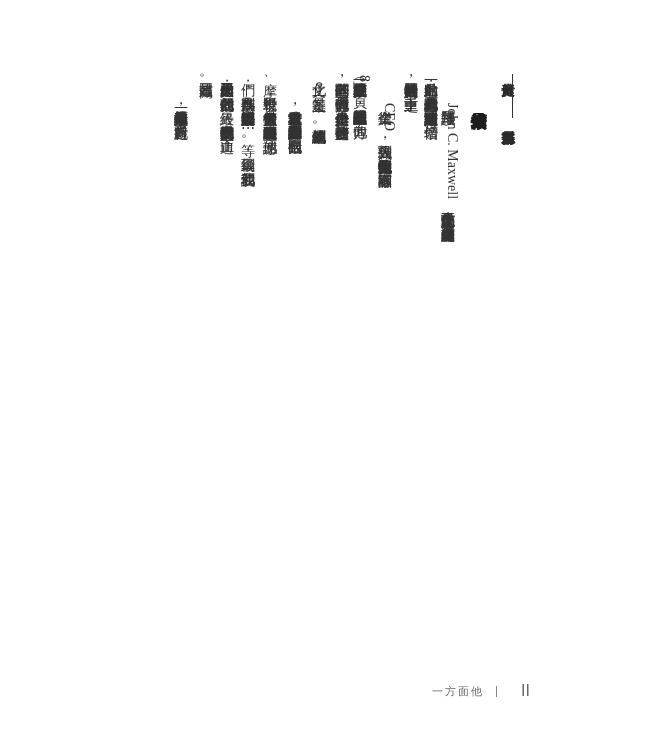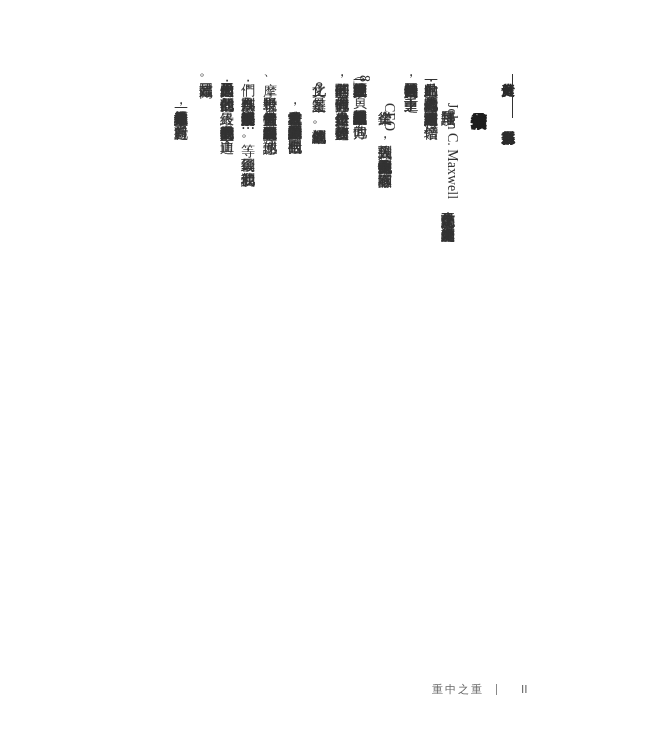--- a/index.html
+++ b/index.html
@@ -70,21 +70,21 @@
       display: flex;
       align-items: center;
     }
     .footer .sep {
       width: 1px;
       height: 11px;
       background: #888;
       margin: 0 24px 0 12px;
     }
     .footer .pageno {
-      font-size: 11px;
+      font-size: 15px;
       letter-spacing: 0;
     }
   </style>
 </head>
 <body>
 
 <div class="page">
 
   <div class="col author-col" style="left:504px; top:72px;">
     <span>黃健庭</span><span class="author-dash"></span><span>前台東縣縣長</span>
@@ -102,17 +102,17 @@
       <p class="col body-col" style="left: 310px; top: 72px;">文化？答案是——訓練他們成為領袖。</p>
       <p class="col body-col" style="left: 286px; top: 100.4px;">我非常看重培育公務人才，除了編列預算做各種潛力開發課程，包括出國觀</p>
       <p class="col body-col" style="left: 261px; top: 72px;">摩、增長視野；每個月擴大主管會報，將科長級以上主管邀約到領導桌前，感謝他</p>
       <p class="col body-col" style="left: 239px; top: 72px;">們；凡事以身作則、授權放手並幫助部屬解決問題……等。到最後，他們說和我一</p>
       <p class="col body-col" style="left: 218px; top: 72px;">起工作最大的壓力是：我對他們的信任。最終，我們親眼看見台東的翻轉，而這正</p>
       <p class="col body-col" style="left: 197px; top: 72px;">是高效回報。</p>
       <p class="col body-col" style="left: 172px; top: 100.4px;">這是一本絕佳領導力教練手冊，起而行就對了！</p>
     </div>
 
   <div class="footer">
-    <span>重中之重</span>
+    <span>一方面他</span>
     <span class="sep"></span>
     <span class="pageno">II</span>
   </div>
 </div>
 
 </body></html>

